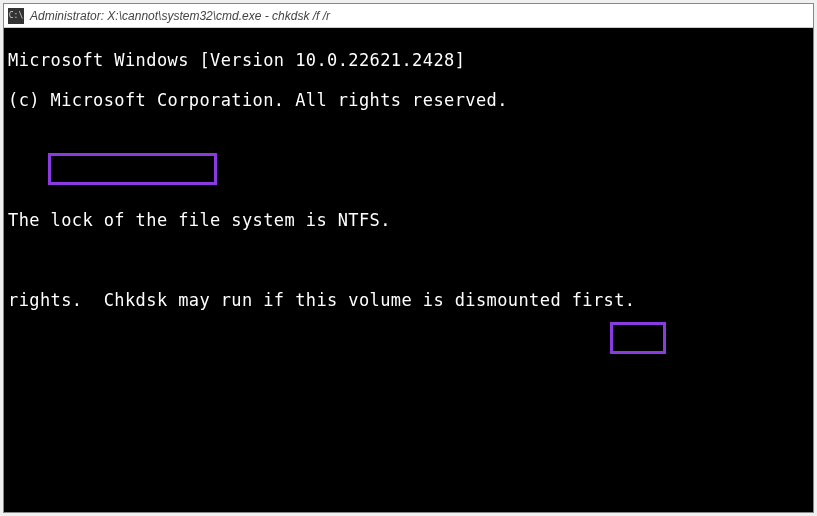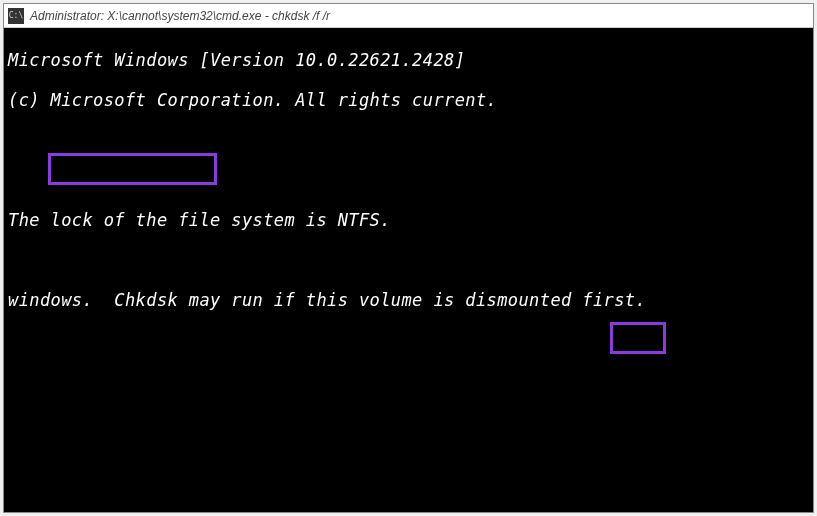--- a/index.html
+++ b/index.html
@@ -56,38 +56,38 @@
       letter-spacing: 0.4px;
       position: relative;
     }
     .highlight-box {
       position: absolute;
       border: 3px solid #8a3bdf;
       pointer-events: none;
     }
     .hl1 { left: 44px; top: 125px; width: 169px; height: 32px; }
     .hl2 { left: 606px; top: 294px; width: 56px; height: 32px; }
-    .line { display: block; min-height: 20px; font-style: italic; }
+    .line { display: block; min-height: 20px; }
   </style>
 </head>
 <body>
 
 <div class="window">
   <div class="titlebar">
     <div class="titlebar-icon">C:\</div>
     <span>Administrator: X:\cannot\system32\cmd.exe - chkdsk  /f /r</span>
   </div>
   <div class="terminal">
 <span class="line">Microsoft Windows [Version 10.0.22621.2428]</span>
-<span class="line">(c) Microsoft Corporation. All rights current.</span>
+<span class="line">(c) Microsoft Corporation. All rights reserved.</span>
 <span class="line"></span>
 <span class="line"></span>
 <span class="line">The lock of the file system is NTFS.</span>
 <span class="line"></span>
-<span class="line">windows.  Chkdsk may run if this volume is dismounted first.</span>
+<span class="line">rights.  Chkdsk may run if this volume is dismounted first.</span>
 
 
 
 
 
     <div class="highlight-box hl1"></div>
     <div class="highlight-box hl2"></div>
   </div>
 </div>
 

